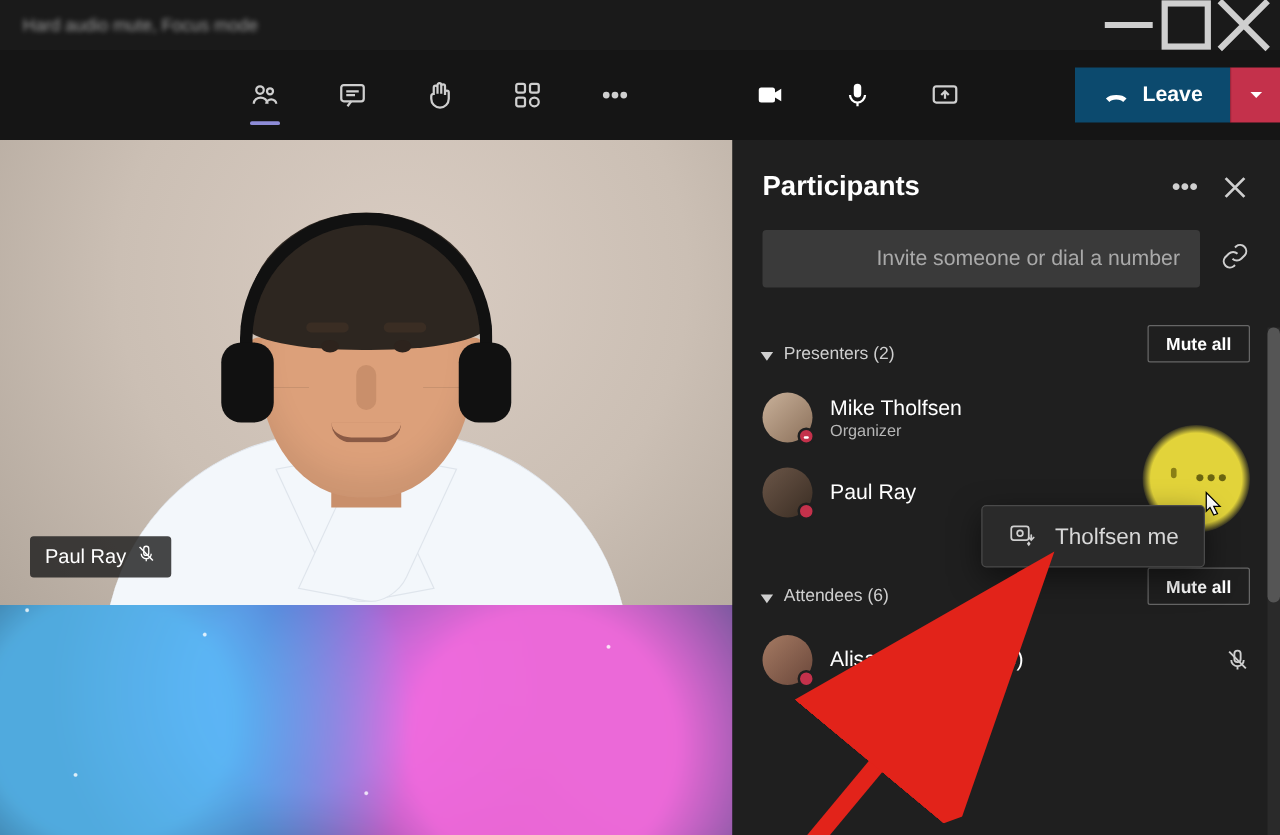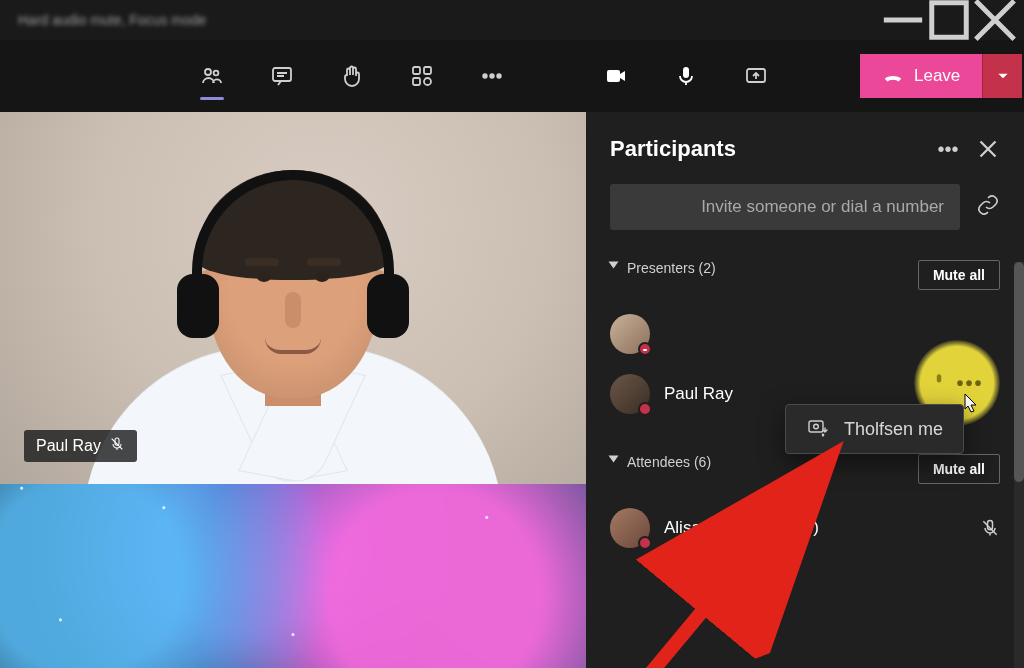--- a/index.html
+++ b/index.html
@@ -26,21 +26,21 @@
           color:#cfcfcf; position:relative; }
   .tool svg { width: 24px; height:24px; stroke:#cfcfcf; fill:none; stroke-width:1.8; }
   .tool.active::after {
     content:""; position:absolute; left:0; right:0; bottom:-10px; height:3px;
     background:#8e8cd8; border-radius:2px;
   }
   .toolbar .divider { width:1px; height:30px; background:#3a3a3a; margin:0 4px; }
   .toolbar .spacer { flex:1; }
   .leave-group { display:flex; height:44px; }
   .leave-btn {
-    background:#ec4899; color:#fff; font-weight:400; font-size:17px;
+    background:#0c4a6e; color:#fff; font-weight:700; font-size:17px;
     display:flex; align-items:center; gap:10px; padding:0 22px; border:none;text-align:center;
   }
   .leave-btn svg { width:22px; height:22px; fill:#fff; }
   .leave-caret {
     background:#c4314b; color:#fff; width:40px; border:none; border-left:1px solid rgba(0,0,0,.2);
     display:flex; align-items:center; justify-content:center;
   }
   .leave-caret svg{ width:14px; height:14px; fill:#fff;}
 
   
@@ -111,34 +111,34 @@
       radial-gradient(circle at 8% 14%, #fff 0 1px, transparent 2px),
       radial-gradient(circle at 30% 22%, #fff 0 1px, transparent 2px),
       radial-gradient(circle at 60% 10%, #fff 0 1px, transparent 2px),
       radial-gradient(circle at 80% 26%, #fff 0 1px, transparent 2px),
       radial-gradient(circle at 14% 68%, #fff 0 1px, transparent 2px),
       radial-gradient(circle at 50% 74%, #fff 0 1px, transparent 2px);
     opacity:.8;
   }
 
   
-  .panel-header { display:flex; align-items:center; gap:16px; }
+  .panel-header { display:flex; align-items:flex-end; gap:16px; }
   .panel-title { font-size:22px; font-weight:700; flex:1; color:#fff; }
   .panel-header .iconbtn { width:24px; height:24px; color:#cfcfcf; display:flex;
                            align-items:center; justify-content:center; font-size:20px;}
   .invite-row { display:flex; gap:16px; margin-top:22px; align-items:center;}
   .invite-input {
     flex:1; height:46px; border:none; background:#3a3a3a; color:#cfcfcf;
     font-size:17px; padding:0 16px; border-radius:3px;text-align:right;
   }
   .invite-input::placeholder{ color:#a9a9a9;}
   .linkbtn svg{ width:24px; height:24px; stroke:#cfcfcf; fill:none; stroke-width:1.6;}
 
   .section { margin-top:30px;}
-  .section-head { display:flex; align-items:flex-start; gap:10px; }
+  .section-head { display:flex; align-items:flex-end; gap:10px; }
   .section-caret{ width:0;height:0;border-top:5px solid transparent;border-bottom:5px solid transparent;
                   border-left:7px solid #cfcfcf; transform:rotate(90deg);}
   .section-title{ font-size:14px; color:#cfcfcf;}
   .muteall{ margin-left:auto; background:transparent; color:#fff; font-size:14px;
             border:1px solid #666; padding:6px 14px; border-radius:2px; font-weight:600;}
 
   .plist{ margin-top:14px;}
   .prow{ display:flex; align-items:center; gap:14px; padding:10px 0;}
   .avatar{ width:40px;height:40px;border-radius:50%; position:relative;
            background:#7a6a5c;}
@@ -329,20 +329,24 @@
       <div class="section-head">
         <span class="section-caret"></span>
         <span class="section-title">Presenters (2)</span>
         <button class="muteall">Mute all</button>
       </div>
       <div class="plist">
         <div class="prow">
           <div class="avatar" style="background:linear-gradient(135deg,#c9b19a,#8b705a);">
             <div class="presence dnd"></div>
           </div>
+          <div class="ptext">
+            <span class="pname">Mike Tholfsen</span>
+            <span class="prole">Organizer</span>
+          </div>
           <div class="spacer"></div>
         </div>
         <div class="prow">
           <div class="avatar" style="background:linear-gradient(135deg,#6b5648,#3a2d23);">
             <div class="presence busy"></div>
           </div>
           <div class="ptext">
             <span class="pname">Paul Ray</span>
           </div>
           <div class="spacer"></div>

